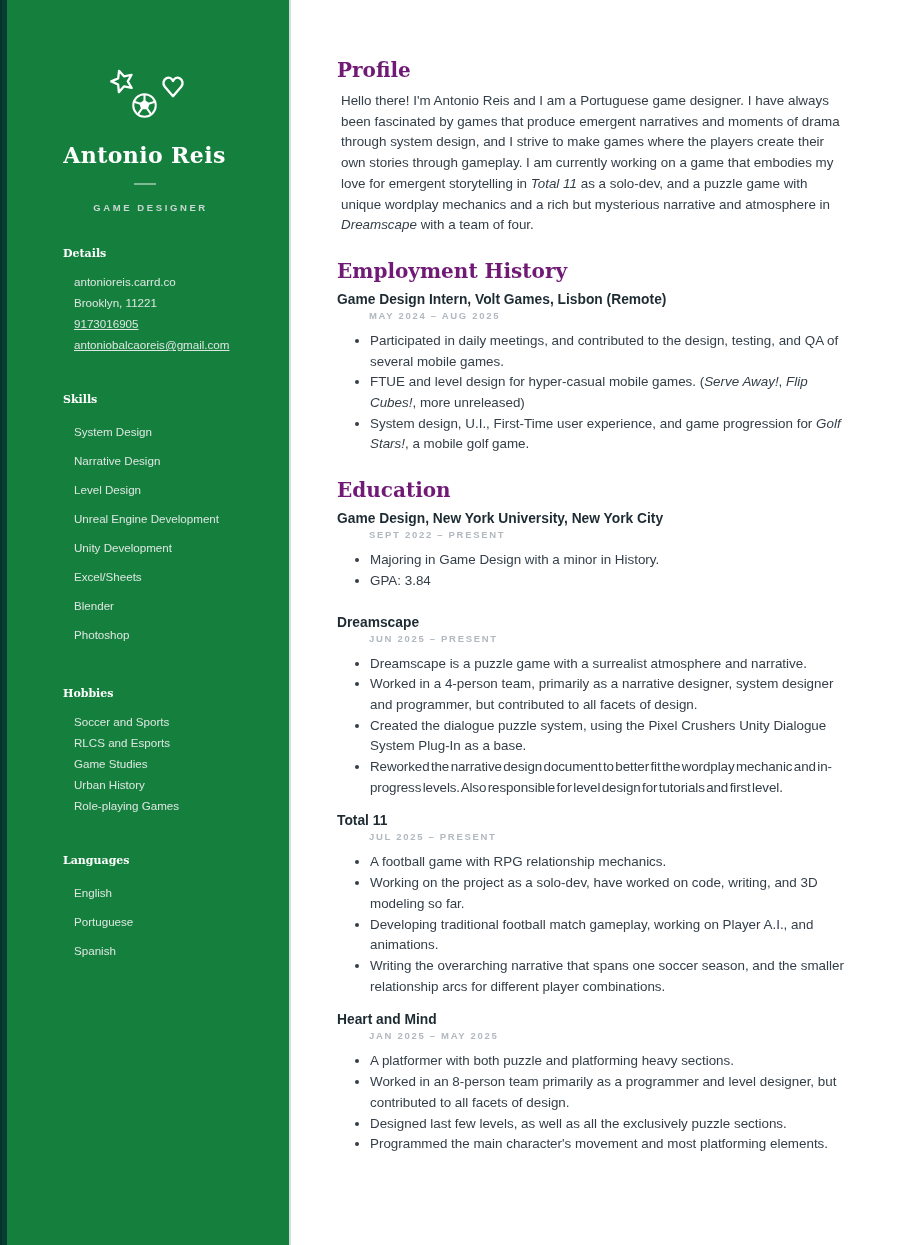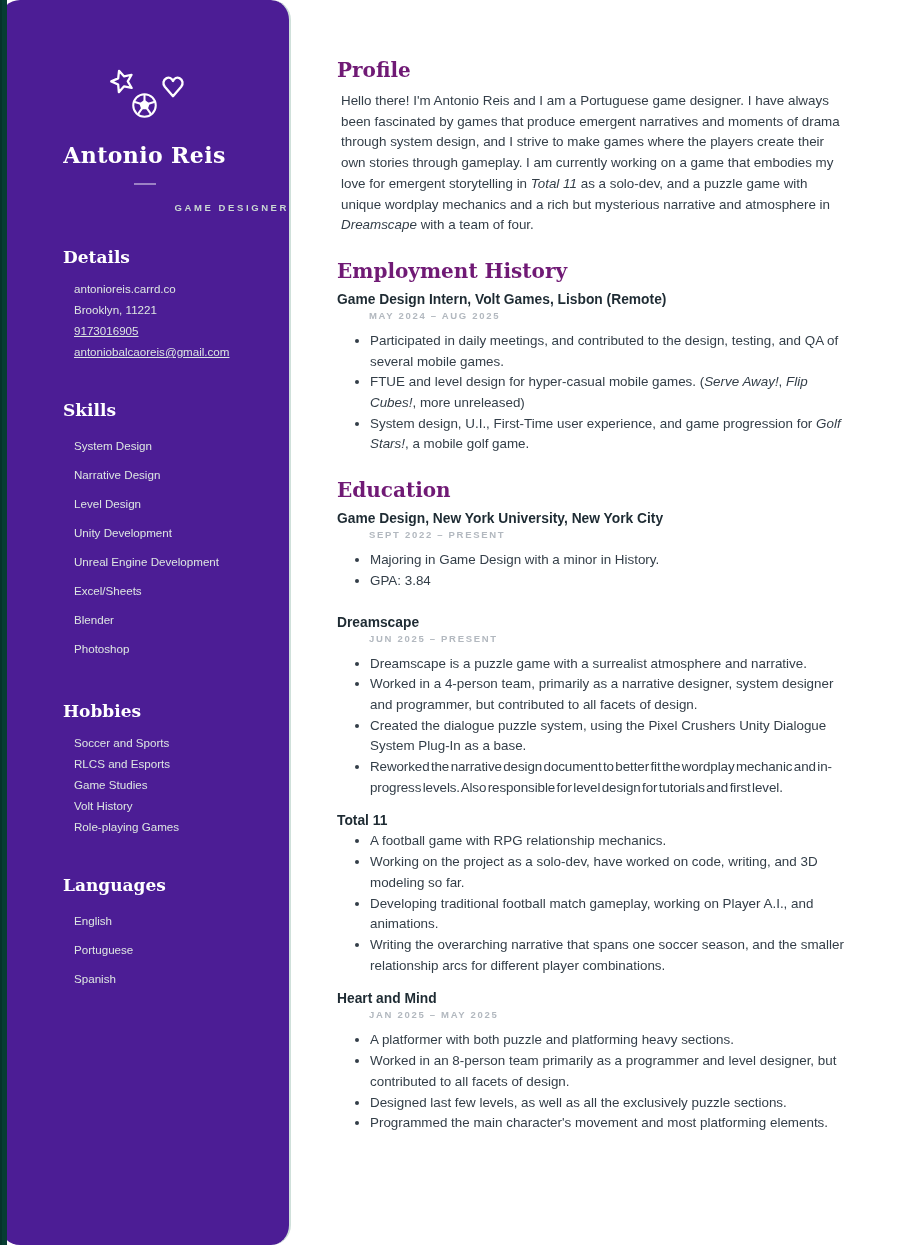--- a/index.html
+++ b/index.html
@@ -6,24 +6,23 @@
   body {
     width:899px; height:1245px; background:#ffffff;
     font-family:"Liberation Sans", sans-serif;
     -webkit-font-smoothing:antialiased;
   }
   .page { display:flex; width:899px; height:1245px; overflow:hidden; }
 
   
   .sidebar {
     width:291px; flex:0 0 291px; box-sizing:border-box;
-    background:#4c1d95; color:#ffffff; position:relative;
+    background:#15803d; color:#ffffff; position:relative;
     border-right:2px solid #cfe0da;
     padding-top:68px;
-    border-radius:20px;
   }
   .sidebar::before {
     content:""; position:absolute; left:0; top:0; bottom:0; width:7px;
     background:linear-gradient(to right, #05332b 0 2px, #073d33 2px 7px);
   }
   .icon-cluster { position:relative; width:104px; height:60px; margin:0 auto 14px; }
   .icon-cluster svg { position:absolute; }
   .icon-star   { left:16px; top:0;  transform:rotate(-18deg); }
   .icon-heart  { right:10px; top:6px; }
   .icon-ball   { left:38px; top:24px; }
@@ -31,29 +30,29 @@
   .name {
     font-family:"DejaVu Serif", serif; font-weight:bold;
     font-size:22px; letter-spacing:0.4px; text-align:center;
     color:#ffffff; margin:4px 0 0;
   }
   .name-divider {
     width:22px; border:0; border-top:2px solid rgba(255,255,255,0.45);
     margin:15px auto 17px;
   }
   .role {
-    text-align:right; font-size:9.5px; font-weight:bold;
+    text-align:center; font-size:9.5px; font-weight:bold;
     letter-spacing:2.6px; color:#c9d7d2;padding-left:12px;
   }
 
   .side-section { margin:38px 18px 0 63px; }
   .side-section.first { margin-top:34px; }
   .side-heading {
     font-family:"DejaVu Serif", serif; font-weight:bold;
-    font-size:17px; color:#ffffff; margin:0 0 10px;
+    font-size:11px; color:#ffffff; margin:0 0 10px;
   }
   .side-list { list-style:none; margin:11px; padding:0; }
   .side-list li { font-size:11.6px; color:#dde6e2; }
   .lh-tight li  { line-height:21px; }
   .lh-loose li  { line-height:29px; }
   .side-link { color:#dde6e2; text-decoration:underline; cursor:pointer; }
 
   
   .main {
     flex:1 1 auto; box-sizing:border-box;
@@ -117,35 +116,35 @@
         <li><a class="side-link">antoniobalcaoreis@gmail.com</a></li>
       </ul>
     </section>
 
     <section class="side-section">
       <h3 class="side-heading">Skills</h3>
       <ul class="side-list lh-loose">
         <li>System Design</li>
         <li>Narrative Design</li>
         <li>Level Design</li>
+        <li>Unreal Engine Development</li>
         <li>Unity Development</li>
-        <li>Unreal Engine Development</li>
         <li>Excel/Sheets</li>
         <li>Blender</li>
         <li>Photoshop</li>
       </ul>
     </section>
 
     <section class="side-section">
       <h3 class="side-heading">Hobbies</h3>
       <ul class="side-list lh-tight">
         <li>Soccer and Sports</li>
         <li>RLCS and Esports</li>
         <li>Game Studies</li>
-        <li>Volt History</li>
+        <li>Urban History</li>
         <li>Role-playing Games</li>
       </ul>
     </section>
 
     <section class="side-section">
       <h3 class="side-heading">Languages</h3>
       <ul class="side-list lh-loose">
         <li>English</li>
         <li>Portuguese</li>
         <li>Spanish</li>
@@ -193,20 +192,21 @@
         <ul class="bullets">
           <li>Dreamscape is a puzzle game with a surrealist atmosphere and narrative.</li>
           <li>Worked in a 4-person team, primarily as a narrative designer, system designer and programmer, but contributed to all facets of design.</li>
           <li>Created the dialogue puzzle system, using the Pixel Crushers Unity Dialogue System Plug-In as a base.</li>
           <li class="tight">Reworked the narrative design document to better fit the wordplay mechanic and in-progress levels. Also responsible for level design for tutorials and first level.</li>
         </ul>
       </div>
 
       <div class="entry">
         <div class="entry-title">Total 11</div>
+        <div class="entry-dates">JUL 2025 – PRESENT</div>
         <ul class="bullets">
           <li>A football game with RPG relationship mechanics.</li>
           <li>Working on the project as a solo-dev, have worked on code, writing, and 3D modeling so far.</li>
           <li>Developing traditional football match gameplay, working on Player A.I., and animations.</li>
           <li>Writing the overarching narrative that spans one soccer season, and the smaller relationship arcs for different player combinations.</li>
         </ul>
       </div>
 
       <div class="entry">
         <div class="entry-title">Heart and Mind</div>

